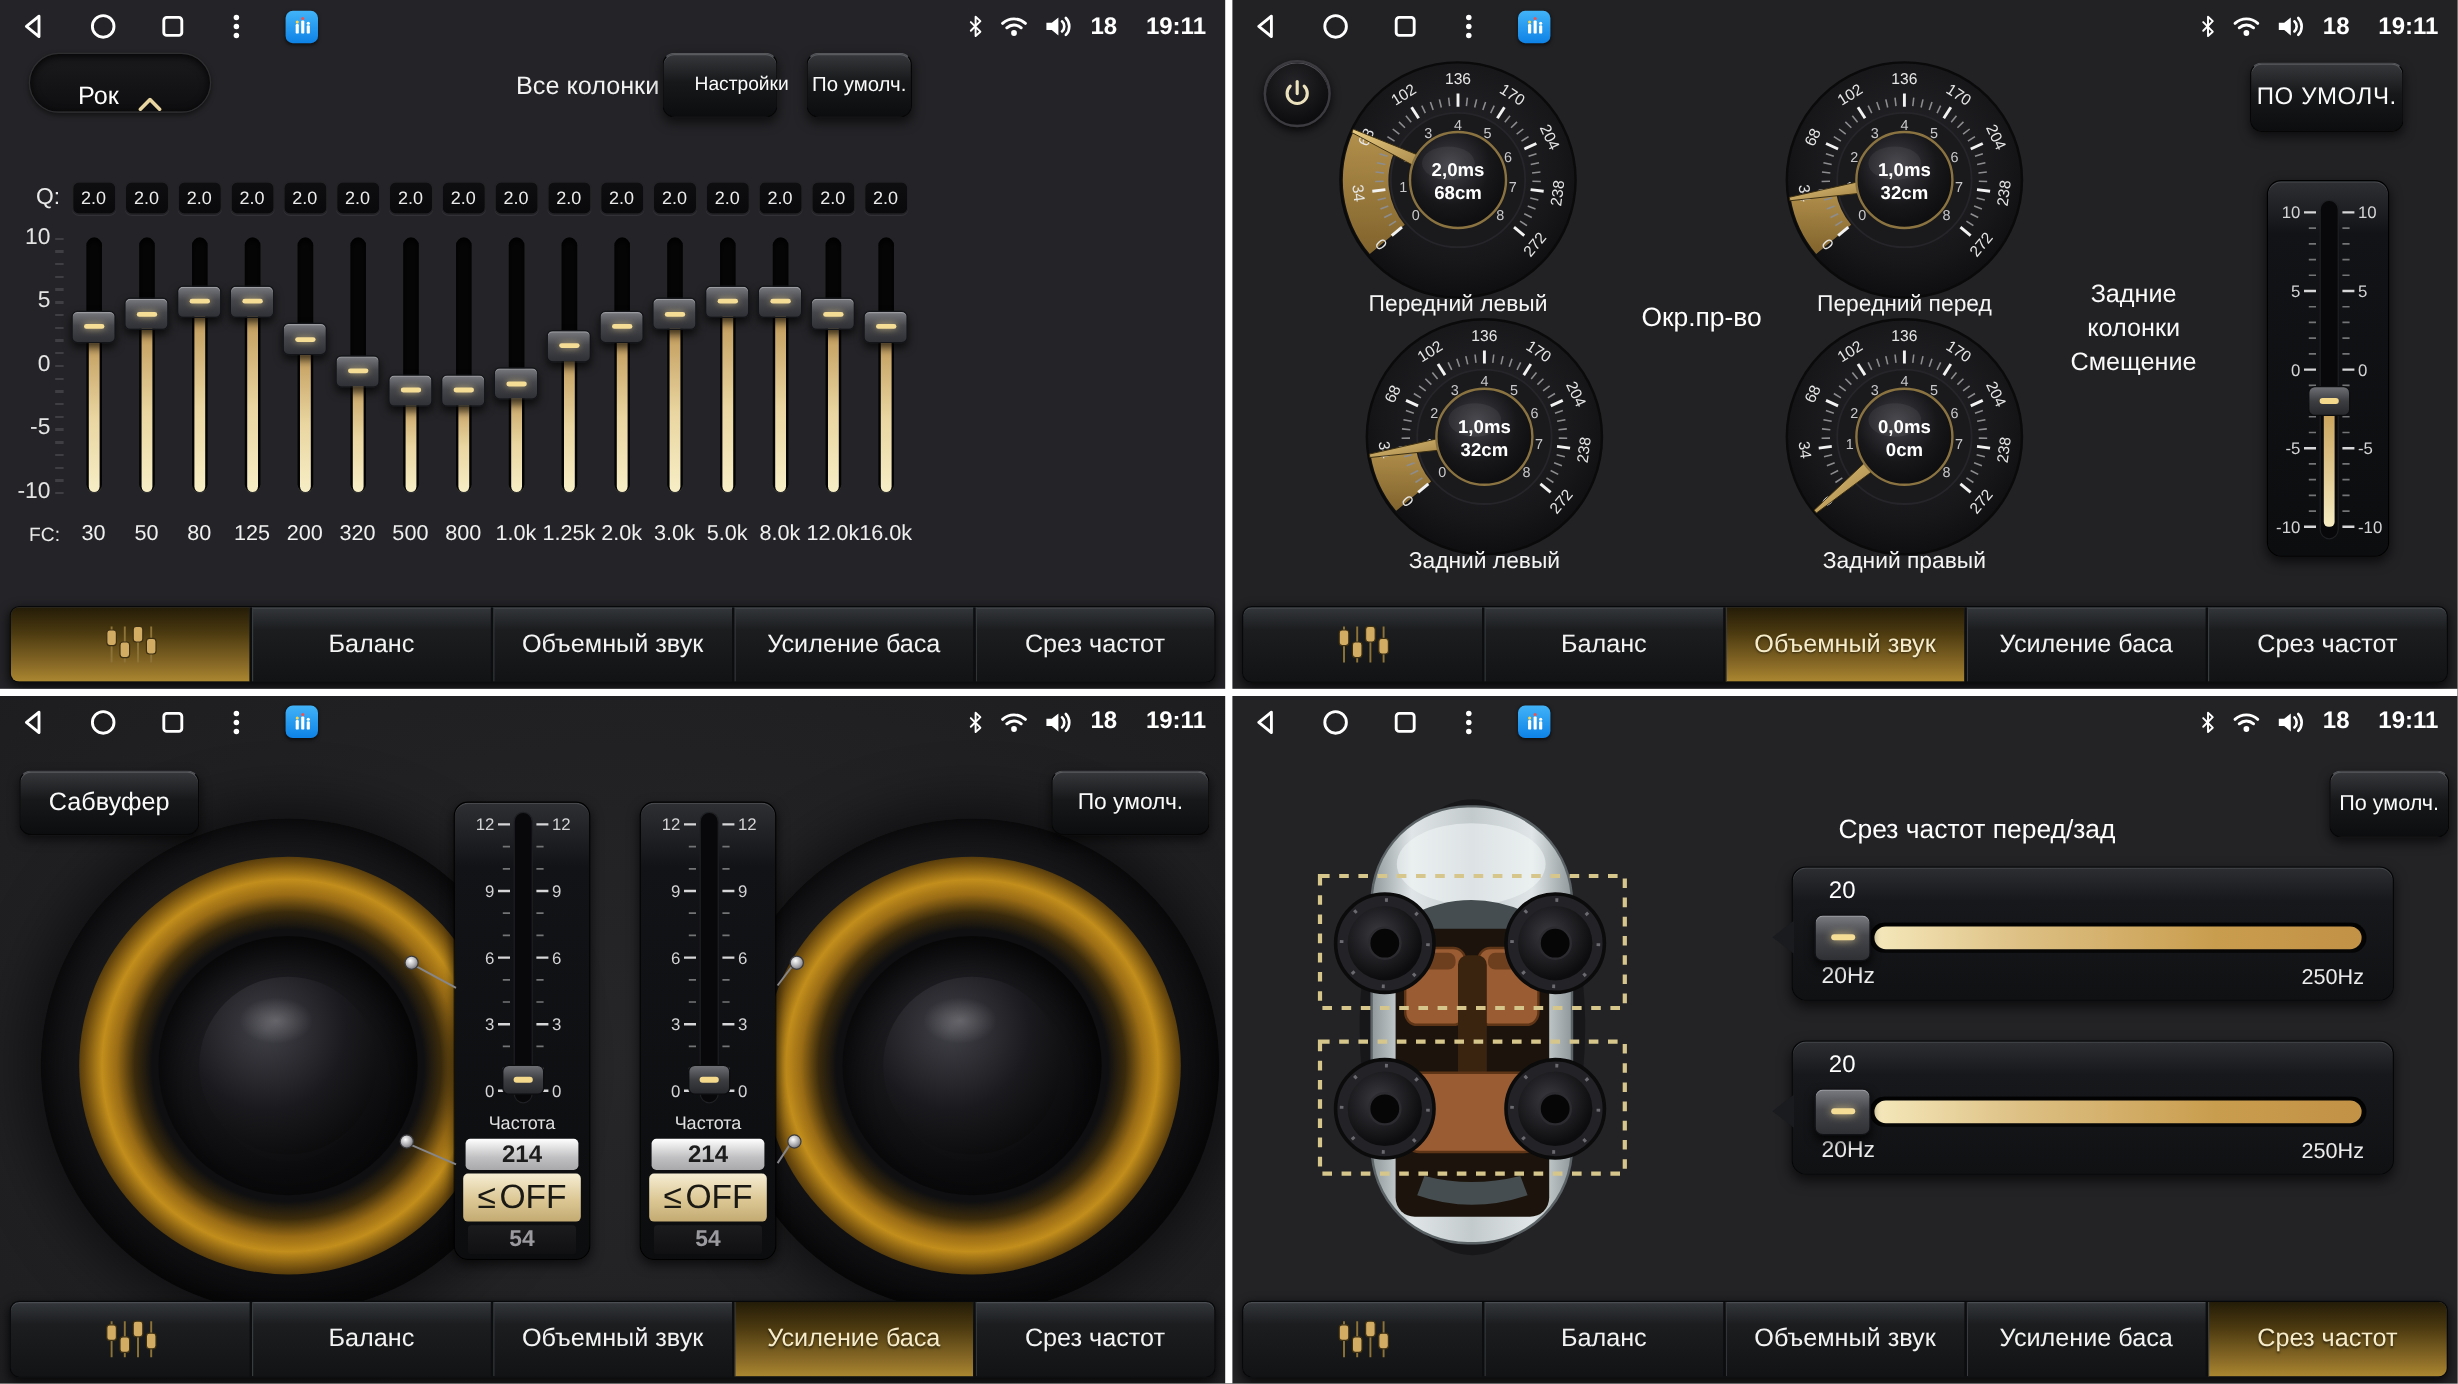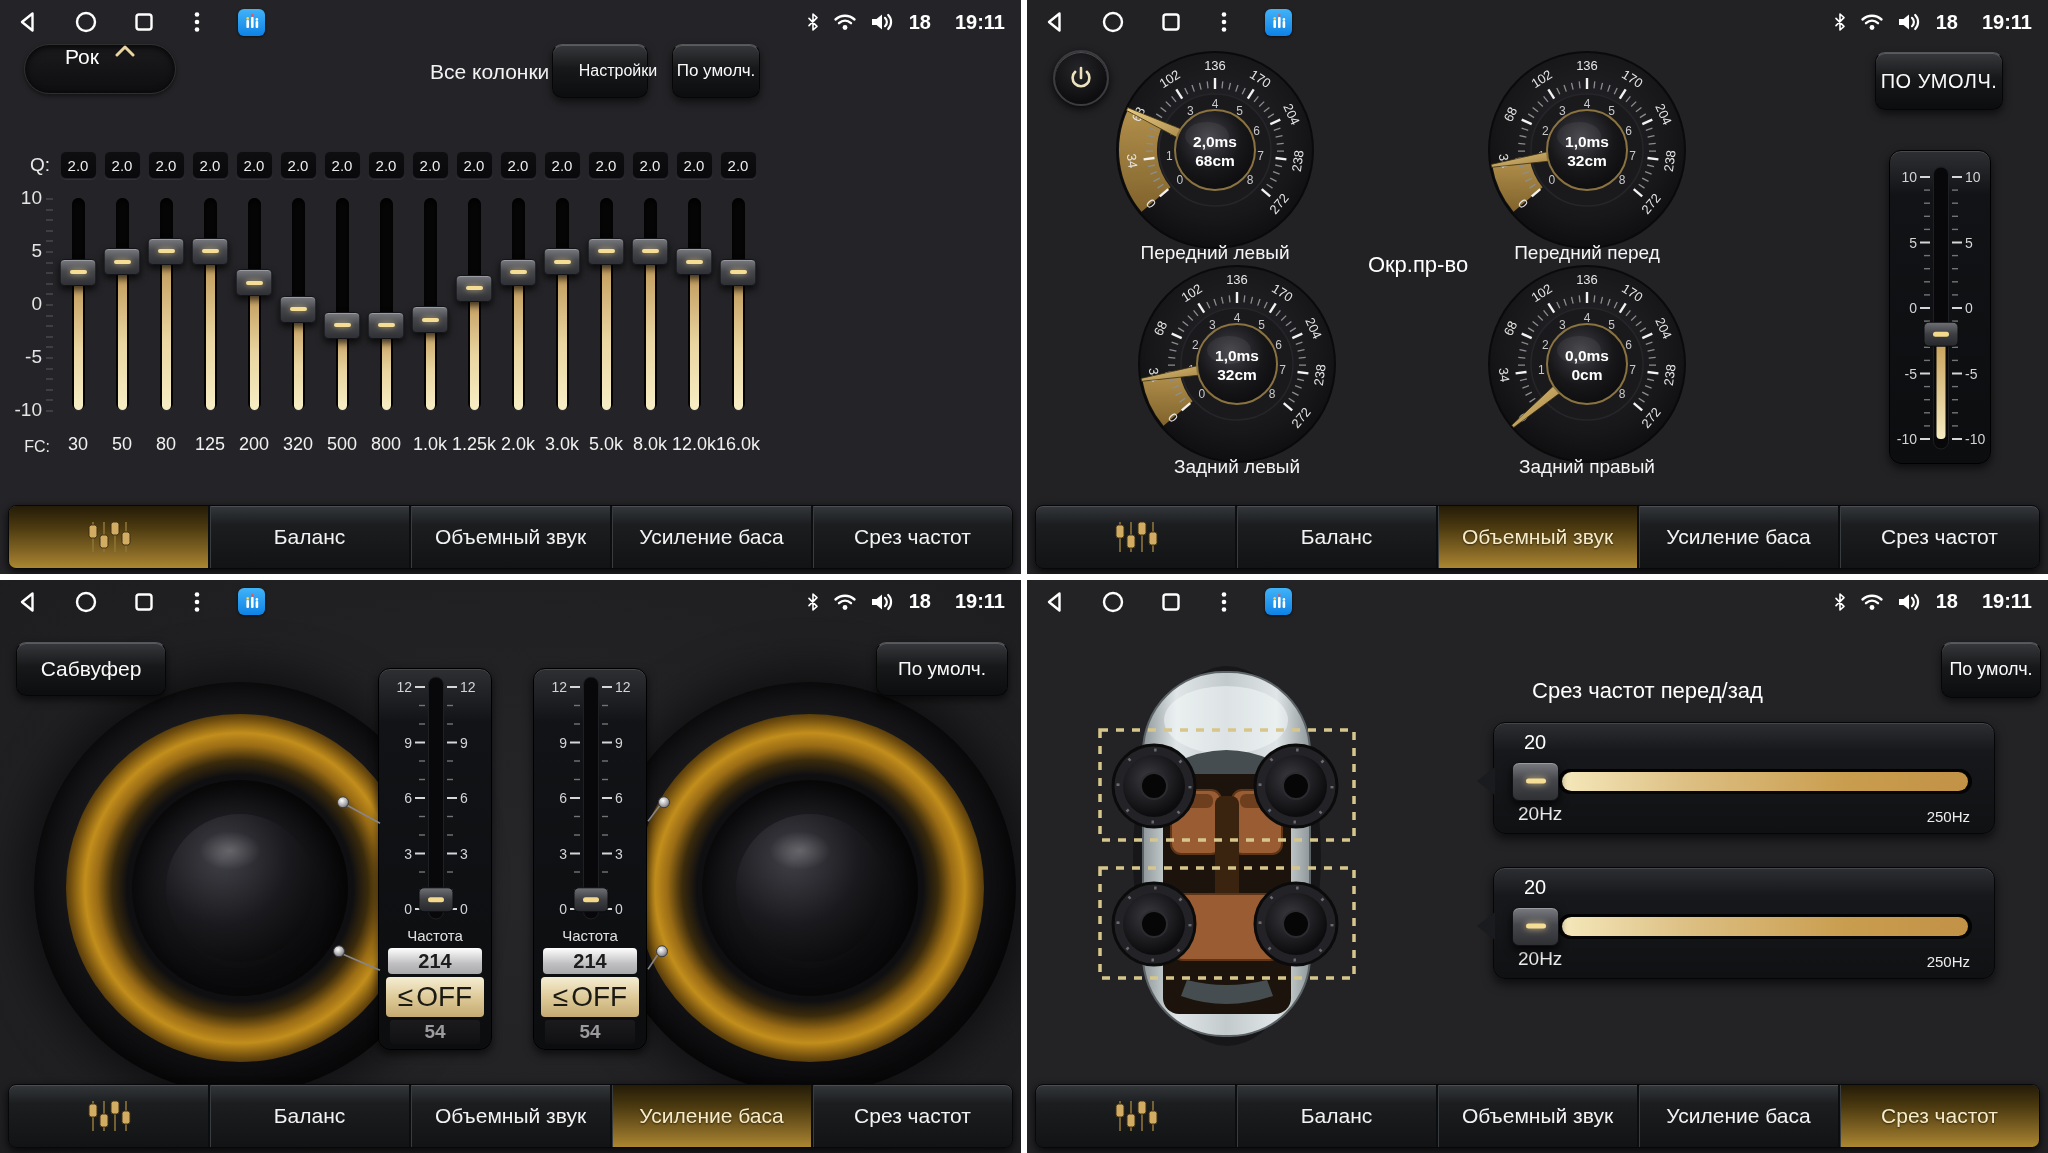--- a/index.html
+++ b/index.html
@@ -21,21 +21,21 @@
   .appic{width:27px;height:27px;border-radius:6px;background:linear-gradient(180deg,#41b3f8,#0e82e6);display:flex;align-items:center;justify-content:center;box-shadow:0 1px 3px rgba(0,0,0,.6);}
 
   
   .tabbar{position:absolute;left:8px;right:8px;bottom:5px;height:64px;display:flex;background:linear-gradient(180deg,#34373b,#1b1d1f 30%,#121315);border-radius:8px;border:1px solid #070809;box-shadow:inset 0 1px 0 #4a4d51,0 3px 9px rgba(0,0,0,.8);overflow:hidden;z-index:7;}
   .tab{flex:1;display:flex;align-items:center;justify-content:center;color:#f3f3f3;font-size:21px;}
   .tab + .tab{border-left:2px solid #0c0d0f;box-shadow:inset 1px 0 0 #393c3f;}
   .tab.active{background:linear-gradient(180deg,#241c08 0%,#4c3a10 35%,#8a6b27 78%,#ab8730 100%);color:#f6ecca;text-shadow:0 1px 2px rgba(0,0,0,.6);}
 
   
   .btn{position:absolute;display:flex;align-items:center;justify-content:center;color:#fafafa;background:linear-gradient(180deg,#36383b,#17181a 45%,#0c0d0f);border:1px solid #060607;border-top-color:#54565a;border-radius:10px;box-shadow:0 4px 9px rgba(0,0,0,.6),inset 0 1px 0 #595b5f;font-size:19px;z-index:5;}
-  .pill{position:absolute;left:24px;top:44px;width:152px;height:50px;display:flex;align-items:flex-start;justify-content:center;gap:16px;border-radius:26px;background:linear-gradient(180deg,#1b1b1e,#0e0e10);border:1px solid #2e2e31;box-shadow:inset 0 2px 7px rgba(0,0,0,.9),0 2px 4px rgba(0,0,0,.5);font-size:21px;z-index:5;}
+  .pill{position:absolute;left:24px;top:44px;width:152px;height:50px;display:flex;align-items:flex-end;justify-content:center;gap:16px;border-radius:26px;background:linear-gradient(180deg,#1b1b1e,#0e0e10);border:1px solid #2e2e31;box-shadow:inset 0 2px 7px rgba(0,0,0,.9),0 2px 4px rgba(0,0,0,.5);font-size:21px;z-index:5;}
 
   
   .alllab{position:absolute;left:430px;top:46px;height:52px;display:flex;align-items:center;font-size:21px;color:#f2f2f2;}
   .b-settings{left:552px;top:44px;width:96px;height:54px;font-size:16px;padding-left:36px;}
   .b-default{left:672px;top:44px;width:88px;height:54px;font-size:17px;}
   .qlab0{position:absolute;left:14px;top:151px;width:36px;height:28px;line-height:28px;text-align:right;font-size:19px;color:#eaeaea;}
   .fclab0{position:absolute;left:8px;top:434px;width:42px;height:26px;line-height:26px;text-align:right;font-size:16px;color:#eaeaea;}
   .ticks{position:absolute;left:46px;top:198px;width:7px;height:214px;background:repeating-linear-gradient(180deg,#3f3f43 0 2px,transparent 2px 10.6px);}
   .scl{position:absolute;left:8px;width:34px;height:26px;line-height:26px;text-align:right;font-size:19px;color:#e4e4e4;}
   #eq-cols{position:absolute;left:56px;top:151px;display:flex;}
@@ -87,21 +87,21 @@
   .hpanel{position:absolute;left:466px;width:502px;height:112px;border-radius:12px;background:linear-gradient(180deg,#2c2e31,#17181b 25%,#101113);border:1px solid #050607;box-shadow:inset 0 1px 0 #43464a,0 5px 11px rgba(0,0,0,.65);z-index:2;}
   #cross-p0{top:142px;}
   #cross-p1{top:287px;}
   .hval{position:absolute;left:30px;top:8px;font-size:20px;color:#fff;}
   .htrack{position:absolute;left:64px;right:22px;top:46px;height:25px;border-radius:13px;background:#070708;box-shadow:inset 0 2px 5px #000;}
   .hfill{position:absolute;inset:3px 4px;border-radius:10px;background:linear-gradient(90deg,#f5e8bb,#ddc084 30%,#c99d4e 70%,#c29246);}
   .hknob{position:absolute;left:18px;top:39px;width:47px;height:39px;border-radius:7px;background:linear-gradient(180deg,#797b80,#46474c 45%,#2f3034);border:1px solid #101114;box-shadow:0 4px 8px rgba(0,0,0,.75),inset 0 1px 0 #9b9ca1;z-index:2;}
   .hknob i{position:absolute;left:50%;top:50%;transform:translate(-50%,-50%);width:20px;height:5px;border-radius:3px;background:#f6dd96;box-shadow:0 0 7px rgba(246,221,150,.8);}
   .harrow{position:absolute;left:-17px;top:44px;width:0;height:0;border-top:14px solid transparent;border-bottom:14px solid transparent;border-right:18px solid #1a1b1e;}
   .hmin{position:absolute;left:24px;bottom:8px;font-size:19px;color:#ececec;}
-  .hmax{position:absolute;right:24px;bottom:8px;font-size:15px;color:#ececec;}
+  .hmax{position:absolute;right:24px;bottom:8px;font-size:18px;color:#ececec;}
   .gtx{font-size:13px;fill:#e6e6e6;text-anchor:middle;}
   .gti{font-size:12px;fill:#c9c9cc;text-anchor:middle;}
   .gms{font-size:15.5px;fill:#fff;text-anchor:middle;font-weight:bold;}
 </style>
 </head>
 <body>
 
 <svg width="0" height="0" style="position:absolute" aria-hidden="true">
   <defs>
     <linearGradient id="goldv" x1="0" y1="0" x2="0" y2="1">
@@ -446,20 +446,25 @@
   </div>
 
     <div class="powerbtn">
       <svg width="26" height="26" viewBox="0 0 26 26">
           <path d="M13,3 L13,13" stroke="#ece2bd" stroke-width="2.6" stroke-linecap="round" fill="none"></path>
           <path d="M7.2,6.8 a8.4,8.4 0 1 0 11.6,0" fill="none" stroke="#ece2bd" stroke-width="2.6" stroke-linecap="round"></path>
         </svg>
     </div>
     <div class="btn b-defcaps">ПО УМОЛЧ.</div>
     <div class="centerlab">Окр.пр-во</div>
+    <div class="rearlab">
+      <div>Задние</div>
+      <div>колонки</div>
+      <div>Смещение</div>
+    </div>
     <div class="vpanel" id="offset-panel"><svg width="102" height="314" viewBox="0 0 102 314">
           <rect x="43.5" y="16" width="15" height="282" rx="7.5" fill="#08080a" stroke="#1f2023"></rect>
           <line x1="30" y1="26.0" x2="40" y2="26.0" stroke="#d6d6d8" stroke-width="2"></line>
           <line x1="62" y1="26.0" x2="72" y2="26.0" stroke="#d6d6d8" stroke-width="2"></line>
           <text x="27" y="31" text-anchor="end" class="vlab">10</text>
           <text x="75" y="31" text-anchor="start" class="vlab">10</text>
           <line x1="34" y1="39.1" x2="40" y2="39.1" stroke="#737476" stroke-width="1.4"></line>
           <line x1="62" y1="39.1" x2="68" y2="39.1" stroke="#737476" stroke-width="1.4"></line>
           <line x1="34" y1="52.2" x2="40" y2="52.2" stroke="#737476" stroke-width="1.4"></line>
           <line x1="62" y1="52.2" x2="68" y2="52.2" stroke="#737476" stroke-width="1.4"></line>

